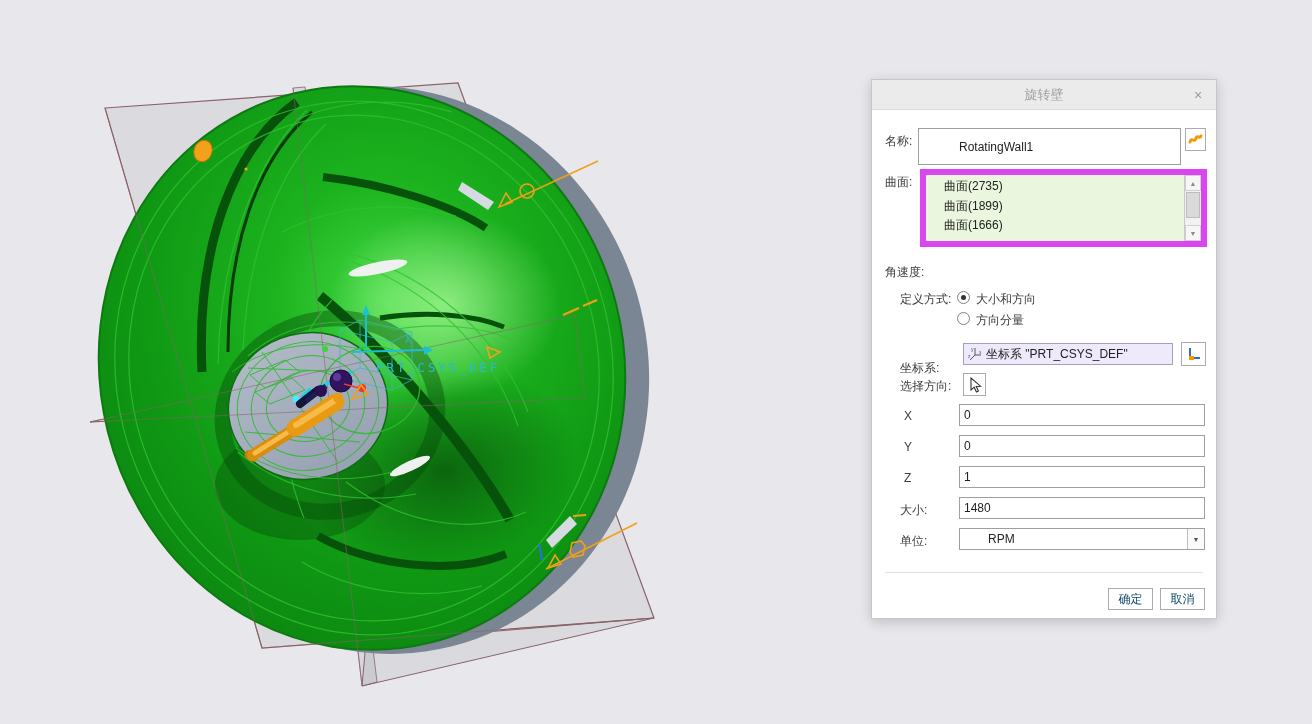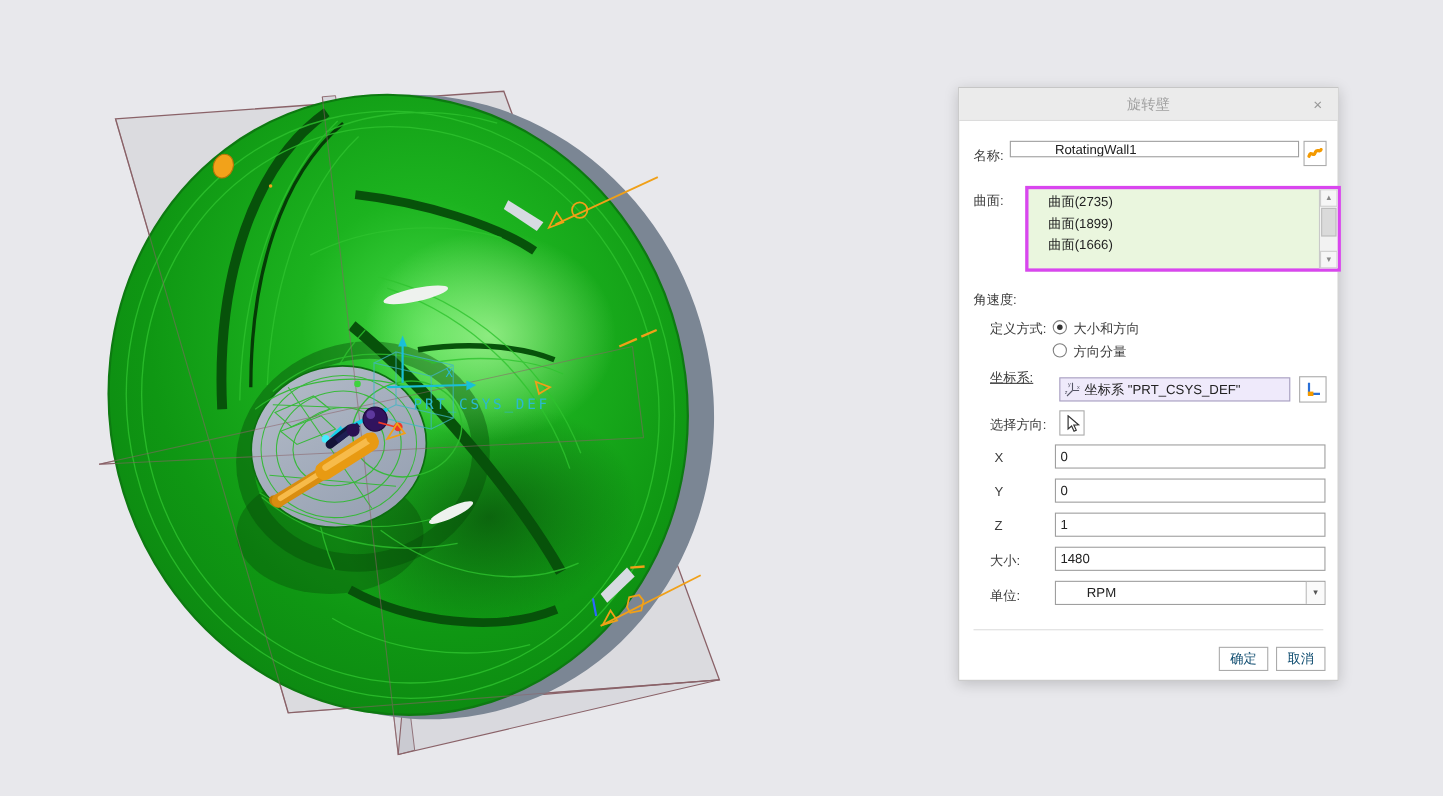--- a/index.html
+++ b/index.html
@@ -17,22 +17,22 @@
     display:flex; align-items:center; justify-content:center;
     color:#a0a0a0; font-size:13px; }
   .close-btn { position:absolute; right:10px; top:7px; width:16px; height:16px;
     color:#9a9a9a; font-size:14px; line-height:16px; text-align:center; cursor:default; }
   .lbl { position:absolute; color:#3c3c3c; white-space:nowrap; }
   .txt-input { position:absolute; border:1px solid #9f9f9f; background:#fff;
     font-size:12px; color:#222; padding:0 4px;
     font-family:"Liberation Sans","DejaVu Sans",sans-serif; }
   .icon-btn { position:absolute; border:1px solid #ababab; background:#fff;
     display:flex; align-items:center; justify-content:center; }
-  .listbox { position:absolute; left:60px; top:89px; width:287px; height:78px;
-    background:#eaf6de; border:3px solid #d946ef; overflow:hidden; }
+  .listbox { position:absolute; left:48px; top:89px; width:287px; height:78px;
+    background:#eaf6de; border:6px solid #d946ef; overflow:hidden; }
   .list-items { position:absolute; left:0; top:2px; right:17px; }
   .list-item { height:19.5px; line-height:19.5px; padding-left:18px; color:#222; }
   .vscroll { position:absolute; right:0; top:0; bottom:0; width:17px;
     background:#f2f2f2; border-left:1px solid #c9c9c9; }
   .vs-btn { position:absolute; left:0; width:16px; height:16px; background:#f6f6f6;
     border:1px solid #cfcfcf; color:#8a8a8a; font-size:7px; text-align:center; line-height:15px; }
   .vs-thumb { position:absolute; left:1px; top:17px; width:14px; height:26px;
     background:#dadada; border:1px solid #bdbdbd; }
   .radio { position:absolute; width:13px; height:13px; border:1px solid #7f7f7f;
     border-radius:50%; background:#fff; }
@@ -212,21 +212,21 @@
     <line x1="539" y1="544" x2="542" y2="560" stroke="#2e66ff" stroke-width="2"></line>
   </svg>
 
   <div class="dialog">
     <div class="titlebar">
       <span>旋转壁</span>
       <span class="close-btn">×</span>
     </div>
 
     <div class="lbl" style="left:13px; top:53px;">名称:</div>
-    <input class="txt-input" style="left: 46px; top: 48px; width: 263px; height: 15px; padding-left: 40px;" value="RotatingWall1">
+    <input class="txt-input" style="left: 46px; top: 48px; width: 263px; height: 37px; padding-left: 40px;" value="RotatingWall1">
     <div class="icon-btn" style="left:313px; top:48px; width:21px; height:23px;">
       <svg width="15" height="13" viewBox="0 0 15 13">
         <path d="M2,9 C4,3 6,11 8,5 C9.5,2 12,6 13,3" fill="none" stroke="#f49a00" stroke-width="3" stroke-linecap="round"></path>
       </svg>
     </div>
 
     <div class="lbl" style="left:13px; top:94px;">曲面:</div>
     <div class="listbox">
       <div class="list-items">
           <div class="list-item">曲面(2735)</div>
@@ -241,21 +241,21 @@
     </div>
 
     <div class="lbl" style="left:13px; top:184px;">角速度:</div>
 
     <div class="lbl" style="left:28px; top:211px;">定义方式:</div>
     <div class="radio sel" style="left:85px; top:211px;"></div>
     <div class="lbl" style="left:104px; top:211px;">大小和方向</div>
     <div class="radio" style="left:85px; top:232px;"></div>
     <div class="lbl" style="left:104px; top:232px;">方向分量</div>
 
-    <div class="lbl" style="left:28px; top:255px;text-decoration:underline;">坐标系:</div>
+    <div class="lbl" style="left:28px; top:280px;">坐标系:</div>
     <div class="csys-field">
       <svg width="16" height="16" viewBox="0 0 16 16" style="flex:none; margin-right:3px;">
         <line x1="8" y1="9" x2="8" y2="2" stroke="#556" stroke-width="1"></line>
         <line x1="8" y1="9" x2="3" y2="14" stroke="#556" stroke-width="1"></line>
         <line x1="8" y1="9" x2="14" y2="9" stroke="#556" stroke-width="1"></line>
         <text x="4" y="5" font-size="5" fill="#556">y</text>
         <text x="1" y="12" font-size="5" fill="#556">z</text>
         <text x="12" y="8" font-size="5" fill="#556">x</text>
       </svg>
       <span>坐标系 "PRT_CSYS_DEF"</span>

